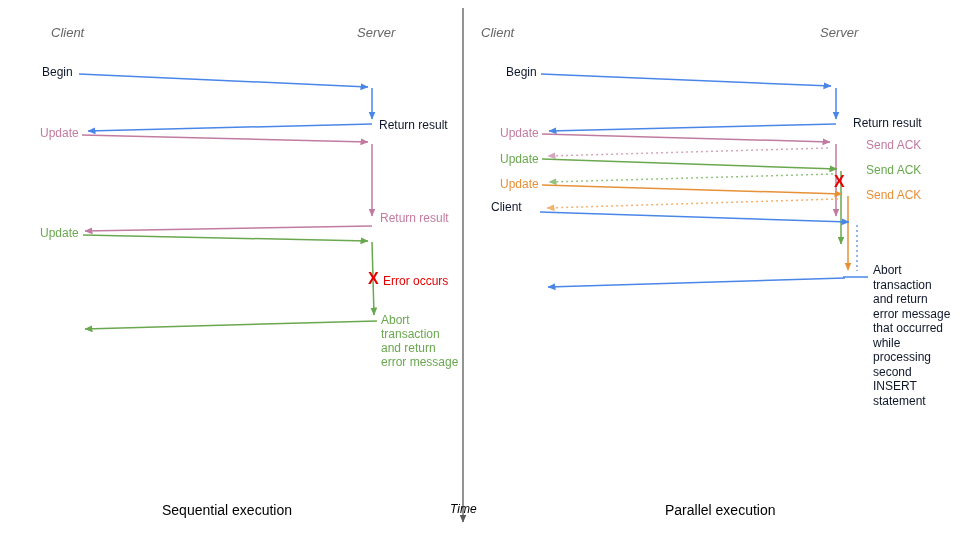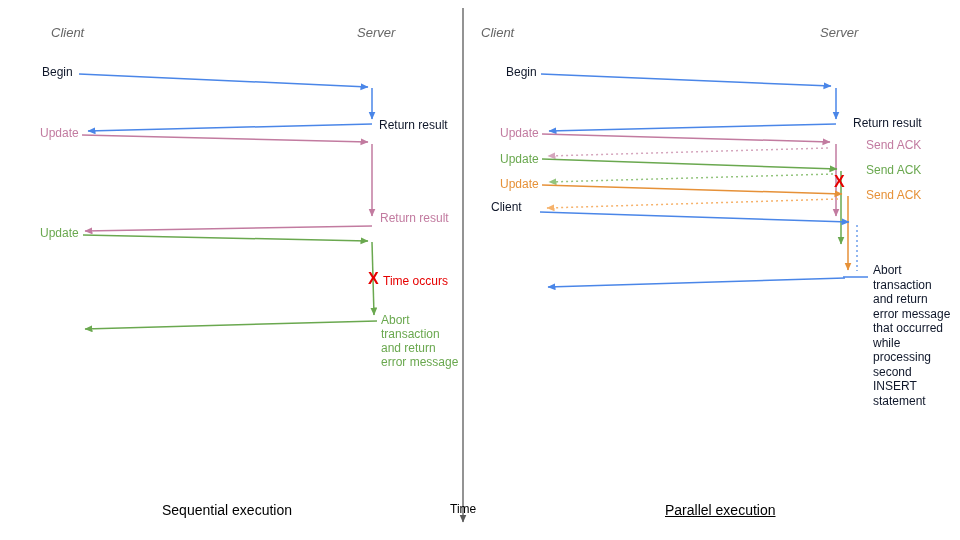--- a/index.html
+++ b/index.html
@@ -91,29 +91,29 @@
 
   <div class="lbl actor" style="left:51px;top:26px;">Client</div>
   <div class="lbl actor" style="left:357px;top:26px;">Server</div>
 
   <div class="lbl c-blue" style="left:42px;top:65px;">Begin</div>
   <div class="lbl c-blue" style="left:379px;top:118px;">Return result</div>
   <div class="lbl c-pink" style="left:40px;top:126px;">Update</div>
   <div class="lbl c-pink" style="left:380px;top:211px;">Return result</div>
   <div class="lbl c-green" style="left:40px;top:226px;">Update</div>
   <div class="lbl xmark" style="left:368px;top:271px;">X</div>
-  <div class="lbl c-red" style="left:383px;top:274px;">Time occurs</div>
+  <div class="lbl c-red" style="left:383px;top:274px;">Error occurs</div>
   <div class="lbl c-green note" style="left:381px;top:313px;">Abort
 transaction
 and return
 error message</div>
 
   <div class="lbl title" style="left:162px;top:503px;">Sequential execution</div>
 
-  <div class="lbl c-black" style="left:450px;top:502px;">Time</div>
+  <div class="lbl c-black" style="left:450px;top:502px;font-style:italic;">Time</div>
 
   <div class="lbl actor" style="left:481px;top:26px;">Client</div>
   <div class="lbl actor" style="left:820px;top:26px;">Server</div>
 
   <div class="lbl c-blue" style="left:506px;top:65px;">Begin</div>
   <div class="lbl c-blue" style="left:853px;top:116px;">Return result</div>
   <div class="lbl c-pink" style="left:500px;top:126px;">Update</div>
   <div class="lbl c-pink" style="left:866px;top:138px;">Send ACK</div>
   <div class="lbl c-green" style="left:500px;top:152px;">Update</div>
   <div class="lbl c-green" style="left:866px;top:163px;">Send ACK</div>
@@ -125,15 +125,15 @@
 transaction
 and return
 error message
 that occurred
 while
 processing
 second
 INSERT
 statement</div>
 
-  <div class="lbl title" style="left:665px;top:503px;text-decoration:underline;">Parallel execution</div>
+  <div class="lbl title" style="left:665px;top:503px;">Parallel execution</div>
 
 </div>
 
 </body></html>

